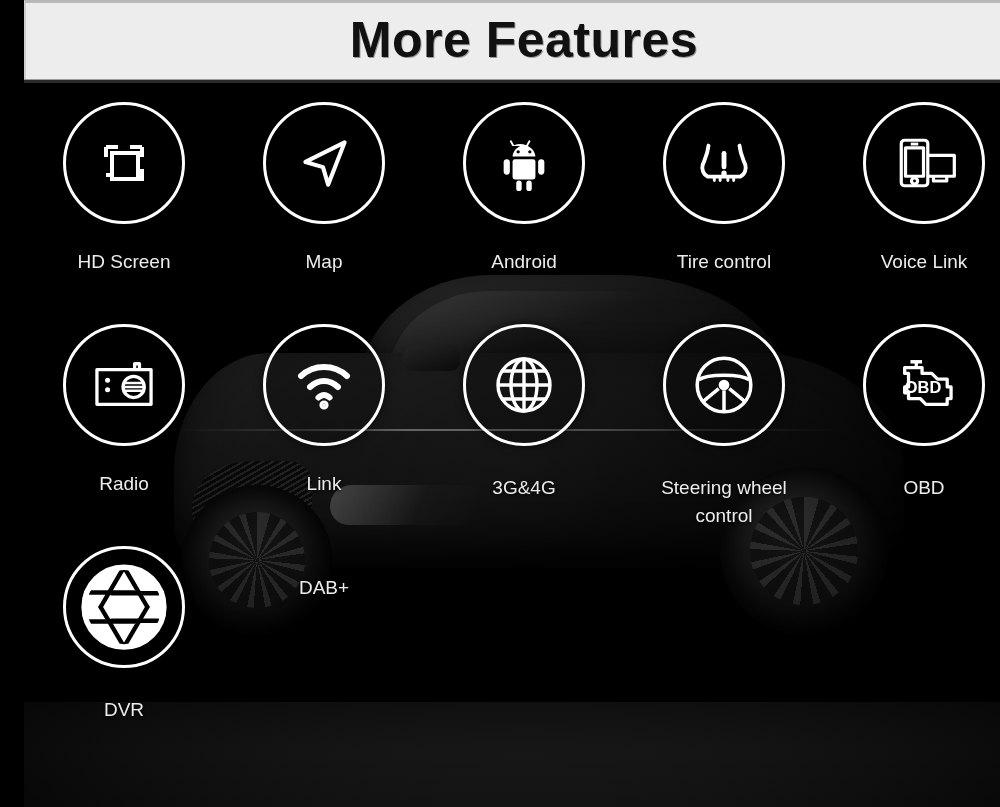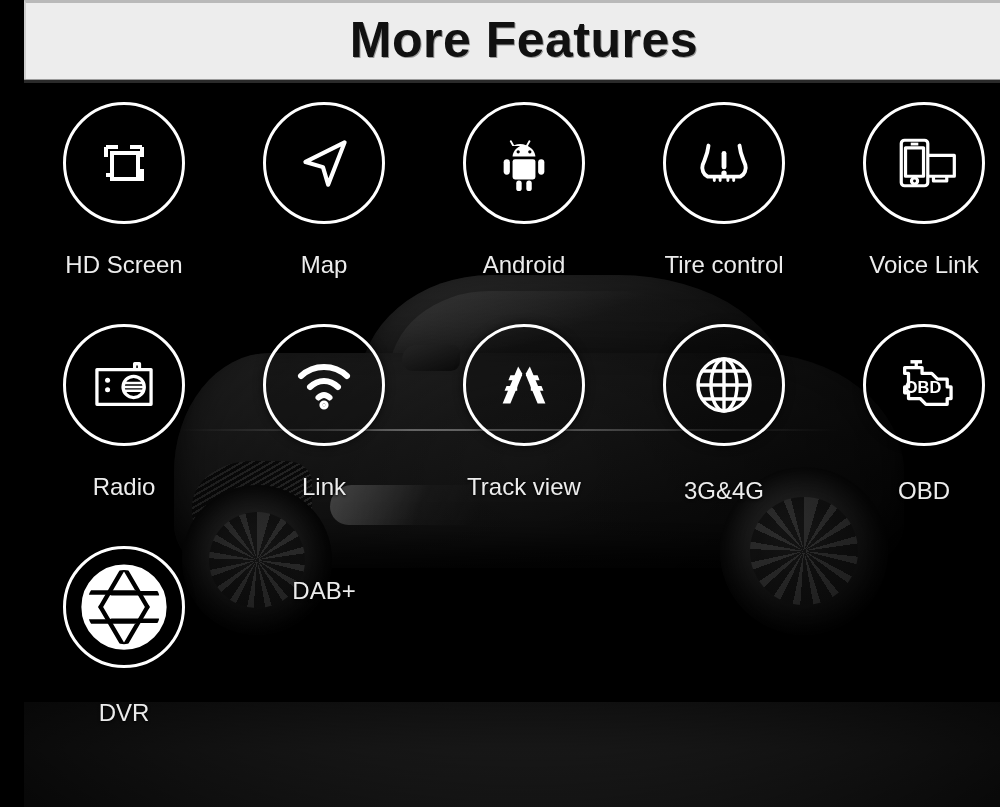--- a/index.html
+++ b/index.html
@@ -129,21 +129,21 @@
   .disc {
     width: 122px; height: 122px; border-radius: 50%;
     border: 3px solid #fff;
     display: flex; align-items: center; justify-content: center;
     box-shadow: 0 0 10px rgba(0,0,0,.65);
     background: rgba(0,0,0,.16);
   }
   .disc svg { display: block; }
   .cap {
     margin-top: 24px;
-    font-size: 24px;
+    font-size: 19px;
     color: #ececec;
     text-align: center;
     line-height: 1.45;
     max-width: 175px;
     text-shadow: 0 1px 3px rgba(0,0,0,.9);
   }
   .row3 .cap { margin-top: 28px; }
 </style>
 </head>
 <body>
@@ -256,45 +256,46 @@
           <svg width="64" height="54" viewBox="0 0 64 54" fill="none" stroke="#fff" stroke-width="6" stroke-linecap="round">
             <path d="M9 18c13-12 33-12 46 0"></path>
             <path d="M18 29c8.5-8 19.5-8 28 0"></path>
             <path d="M26.5 39.5c3.5-3.5 7.5-3.5 11 0"></path>
             <circle cx="32" cy="47" r="1.6" fill="#fff"></circle>
           </svg>
         </div>
         <div class="cap">Link</div>
       </div>
 
-      <div class="cell">
-        <div class="disc">
-          <svg width="70" height="46" viewBox="0 0 72 46" fill="#fff">
-            <path d="M30 4 14 42h8L34 13v-2z"></path>
-            <path d="M22 13h9v5h-11zM18 24h11v5h-13z"></path>
-            <path d="M42 4 58 42h-8L38 13v-2z"></path>
-            <path d="M50 13h-9v5h11zM54 24h-11v5h13z"></path>
-          </svg>
-        </div>
-        <div class="cap">Track view</div>
-      </div>
 
       <div class="cell row3">
         <div class="disc">
           <svg width="64" height="64" viewBox="0 0 64 64" fill="none" stroke="#fff" stroke-width="3.4">
             <circle cx="32" cy="32" r="26"></circle>
             <ellipse cx="32" cy="32" rx="13" ry="26"></ellipse>
             <path d="M32 6v52"></path>
             <path d="M6 32h52"></path>
             <path d="M10 18h44M10 46h44"></path>
           </svg>
         </div>
         <div class="cap">3G&amp;4G</div>
       </div>
 
+      <div class="cell row3">
+        <div class="disc">
+          <svg width="66" height="66" viewBox="0 0 64 64" fill="none" stroke="#fff" stroke-width="3.4">
+            <circle cx="32" cy="32" r="26"></circle>
+            <circle cx="32" cy="32" r="5.2" fill="#fff" stroke="none"></circle>
+            <path d="M7.5 27c8-6 41-6 49 0"></path>
+            <path d="M32 37.2v20.6"></path>
+            <path d="M26.9 35.6 11 48.5M37.1 35.6 53 48.5"></path>
+          </svg>
+        </div>
+        <div class="cap">Steering wheel control</div>
+      </div>
 
       <div class="cell row3">
         <div class="disc">
           <svg width="74" height="58" viewBox="0 0 76 60" fill="none" stroke="#fff" stroke-width="3.4" stroke-linejoin="round">
             <path d="M22 12h14v6h10l6 6h10v8h4v12h-4v6H40l-6-6H22v-6h-4v-6h4V18h-4v-6h4z"></path>
             <path d="M24 6h12" stroke-width="3.6"></path>
             <path d="M30 6v6" stroke-width="3.4"></path>
             <text x="37" y="38" text-anchor="middle" font-family="Liberation Sans, sans-serif" font-size="17" font-weight="bold" fill="#fff" stroke="none">OBD</text>
           </svg>
         </div>

